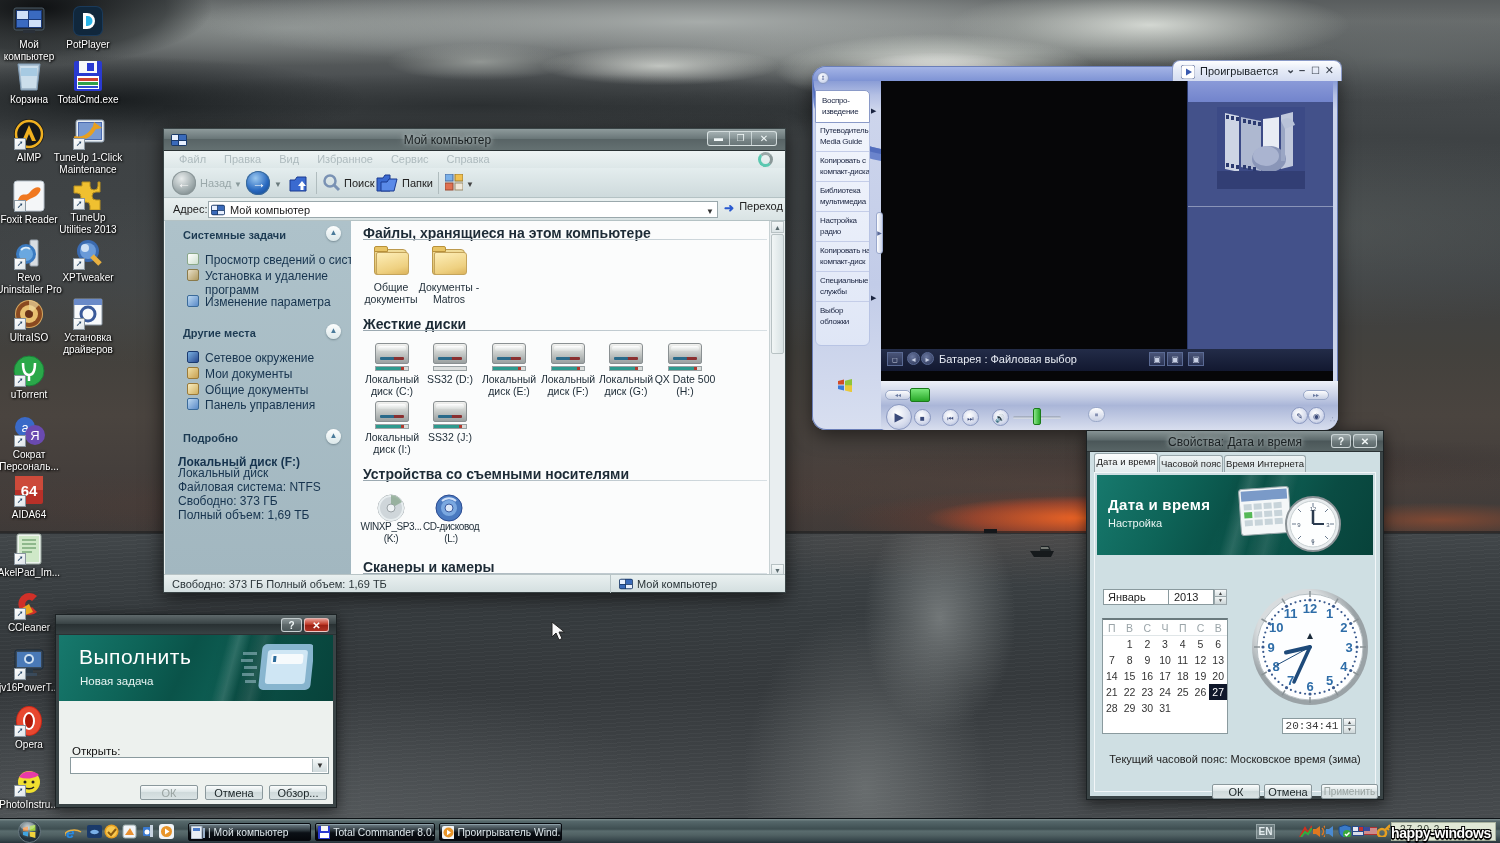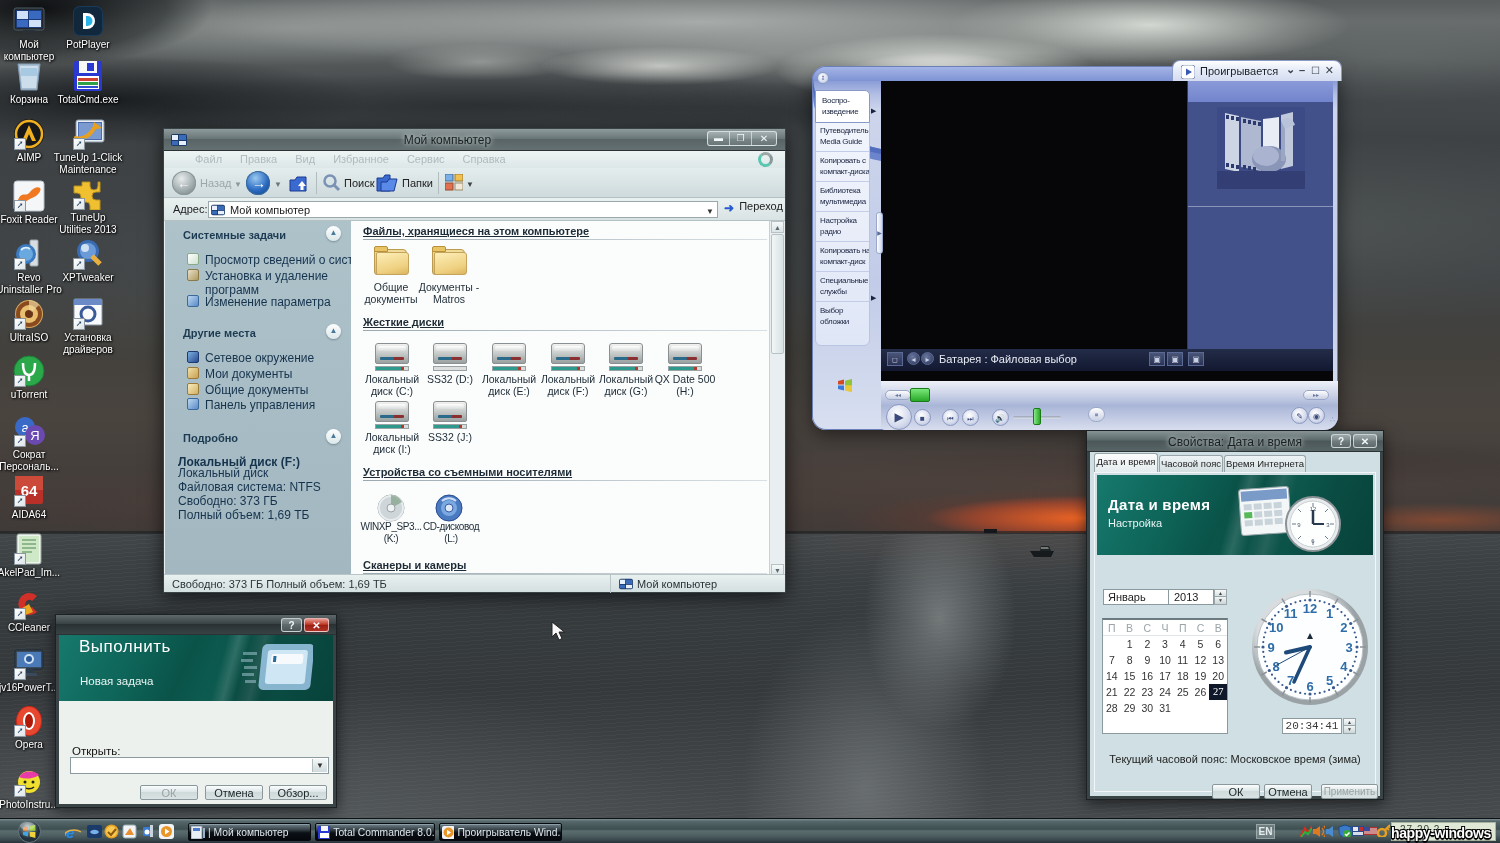--- a/index.html
+++ b/index.html
@@ -91,21 +91,21 @@
 
 
 #datetime { left:1086px; top:430px; width:298px; height:370px; background:#3a4446; }
 #datetime .tab { position:absolute; top:3px; height:17px; font-size:9.5px; background:linear-gradient(180deg,#eef4f5,#d4dfe1);
   border:1px solid #98a6aa; border-bottom:none; border-radius:3px 3px 0 0; text-align:center; color:#222; line-height:16px; white-space:nowrap; overflow:hidden; }
 #datetime .tab.on { top:1px; height:19px; background:linear-gradient(180deg,#fcfdfd,#e4ecee); z-index:3; }
 .cal { position:absolute; left:12px; top:166px; width:126px; height:116px; background:#fff; border:1px solid #8a9a9e; border-top:2px solid #6a7a7e; }
 .crow { display:flex; height:16px; }
 .crow span { flex:1; text-align:center; font-size:10.5px; line-height:16px; color:#333; }
 .crow.chead span { color:#9aa4a8; border-bottom:1px solid #e0e6e8; }
-.crow .sel { background:#0f172a; color:#fff;font-family:Liberation Serif, serif; }
+.crow .sel { background:#0f172a; color:#fff; }
 
 
 #rundlg { left:55px; top:614px; width:282px; height:194px; background:#3a4446; }
 .rbtn { position:absolute; width:58px; height:15px; background:linear-gradient(180deg,#fbfdfd,#dde6e7 45%,#cfdadb 50%,#dae3e4);
   border:1px solid #8a989c; border-radius:2px; text-align:center; line-height:14px; color:#1a2426; font-size:11px; }
 
 
 #taskbar { position:absolute; left:0; top:818px; width:1500px; height:25px;
   background:linear-gradient(180deg,#7d8d8e 0%,#55676a 10%,#3e4e51 42%,#5a6c6e 50%,#516264 66%,#36454a 90%,#27333a 100%);
   border-top:1px solid #0d1216; }
@@ -116,38 +116,38 @@
 .tbtn span { margin-top:3px; white-space:nowrap; overflow:hidden; font-size:10.3px; }
 #taskbar .tray { position:absolute; left:1299px; top:5px; display:flex; gap:0px; }
 .clockbox { position:absolute; left:1391px; top:3px; width:105px; height:19px; background:#dfe7d5; border:1px solid #aab4a0; }
 .wm { position:absolute; left:-1px; top:2px; color:#fff; font-size:14px; font-weight:bold; letter-spacing:-0.4px; white-space:nowrap;
   text-shadow:-1px -1px 0 #000, 1px -1px 0 #000, -1px 1px 0 #000, 1px 1px 0 #000, 0 2px 1px #000; }
 
 
 #explorer { left:163px; top:128px; width:623px; height:465px; background:#e8eeee;
   border:1px solid #3a4446; box-shadow:0 4px 18px rgba(0,0,0,.65); }
 #explorer .menu { position:absolute; left:0; top:22px; width:100%; height:17px;
-  background:linear-gradient(180deg,#eef4f4,#dde7e8); color:rgba(130,145,152,.55); font-size:11px;padding-left:16px; }
+  background:linear-gradient(180deg,#eef4f4,#dde7e8); color:rgba(130,145,152,.55); font-size:11px; }
 #explorer .menu span { margin-right:18px; }
 #explorer .tools { position:absolute; left:0; top:39px; width:100%; height:30px;
   background:linear-gradient(180deg,#e4edee,#cedadc); border-bottom:1px solid #b4c2c4; color:#333; }
 #explorer .addr { position:absolute; left:0; top:70px; width:100%; height:22px;
   background:linear-gradient(180deg,#e9f0f0,#d9e3e4); border-bottom:1px solid #b4c2c4; color:#222;padding-left:29px; }
 #explorer .lp { position:absolute; left:1px; top:92px; width:186px; height:355px;
   background:linear-gradient(180deg,#aec2ca,#a2b7c0); color:#1c3a52; overflow:hidden; }
 #explorer .rp { position:absolute; left:187px; top:92px; width:421px; height:355px; background:#fbfcfc; color:#21303c; }
 #explorer .sb { position:absolute; right:1px; top:92px; width:15px; height:355px; background:#e9eef0; border-left:1px solid #c8d2d4; }
 #explorer .status { position:absolute; left:0; bottom:0; width:100%; height:18px;
   background:linear-gradient(180deg,#e9f0f0,#d4dfe0); border-top:1px solid #b8c4c6; color:#2a3438; }
 .lph { font-weight:bold; font-size:11px; position:absolute; }
 .chev { position:absolute; width:15px; height:15px; border-radius:8px;
   background:linear-gradient(180deg,#fdfefe,#dce8ea); box-shadow:0 1px 2px rgba(40,60,70,.4); color:#4a7a9a; font-size:8px; text-align:center; line-height:14px; }
 .lplink { position:absolute; font-size:12px; color:#16334e; white-space:nowrap; }
 .lpico { position:absolute; width:12px; height:12px; border-radius:2px; }
-.rh { position:absolute; font-weight:bold; font-size:11px; color:#1d2b36;text-decoration:underline; }
+.rh { position:absolute; font-weight:bold; font-size:14px; color:#1d2b36; }
 .rhline { position:absolute; height:1px; background:linear-gradient(90deg,#9aa8b0,#d8e0e4); width:404px; }
 .fitem { position:absolute; width:58px; text-align:center; font-size:10.5px; line-height:11.5px; color:#1d2b36; }
 .hdd { position:relative; width:34px; height:21px; margin:0 auto;
   background:linear-gradient(180deg,#f2f2f0 0%,#cfd2d0 40%,#9aa0a0 100%); border-radius:3px 3px 2px 2px; border:1px solid #8a9092; }
 .hdd:before { content:""; position:absolute; left:2px; top:2px; right:2px; height:5px; background:linear-gradient(180deg,#ffffff,#d8dcda); border-radius:2px; }
 .hdd:after { content:""; position:absolute; left:4px; bottom:3px; width:14px; height:3px; background:#2a6a8a; border-radius:1px; box-shadow:10px 0 0 #8a3030; }
 .ubar { width:34px; height:5px; margin:2px auto 0; border:1px solid #9aa2a4; background:linear-gradient(90deg,#2e9a8e 0%,#2e9a8e 78%,#b03a2e 78%,#b03a2e 88%,#d8dcda 88%); }
 .ubar.empty { background:#dcdfde; }
 .folder32 { position:relative; width:34px; height:27px; margin:0 auto; }
 .folder32 .bk { position:absolute; left:0; top:0px; width:33px; height:26px; background:linear-gradient(180deg,#f0dc9a,#ddbc62); border:1px solid #bc9a4e; border-radius:2px 4px 3px 3px; }
@@ -889,21 +889,21 @@
 <div class="dlg" id="rundlg">
   <div class="tbar" style="height:20px;background:linear-gradient(180deg, rgba(96,106,108,.96), rgba(58,68,70,.94) 45%, rgba(40,48,50,.94) 50%, rgba(56,66,68,.95))">
     <div class="abs" style="right:34px;top:3px;width:21px;height:14px;border:1px solid rgba(235,242,244,.7);border-radius:3px;background:linear-gradient(180deg,rgba(200,210,212,.5),rgba(110,124,126,.4));color:#f0f6f6;text-align:center;font-size:10px;line-height:13px;font-weight:bold">?</div>
     <div class="abs" style="right:7px;top:3px;width:25px;height:14px;border:1px solid rgba(240,220,220,.75);border-radius:3px;background:linear-gradient(180deg,#e89a90,#c03a28 45%,#9a2014 50%,#b03224);color:#fff;text-align:center;font-size:10px;line-height:13px;font-weight:bold">✕</div>
   </div>
   <div class="banner" style="position:absolute;left:3px;top:20px;right:3px;height:66px;overflow:hidden;
      background:linear-gradient(115deg,#17796d 0%,#0e6458 28%,#0a5349 46%,#0d5d52 60%,#0a4c43 78%,#07423a 100%)">
     <div class="abs" style="left:0;top:0;width:100%;height:100%;background:
       linear-gradient(105deg,transparent 58%,rgba(255,255,255,.14) 62%,transparent 66%,rgba(255,255,255,.10) 71%,transparent 75%),
       linear-gradient(285deg,transparent 20%,rgba(0,0,0,.15) 30%,transparent 45%)"></div>
-    <div class="abs" style="left:20px;top:2px;color:#fff;font-size:17px;letter-spacing:.5px">Выполнить</div>
+    <div class="abs" style="left:20px;top:10px;color:#fff;font-size:21px;letter-spacing:.5px">Выполнить</div>
     <div class="abs" style="left:21px;top:40px;color:#e8f4f2;font-size:11.5px">Новая задача</div>
     <svg class="abs" style="right:20px;top:7px" width="72" height="52" viewBox="0 0 72 52">
       <g opacity=".9">
           <rect x="2" y="10" width="14" height="3" fill="#bcd8e8" opacity=".5"></rect>
           <rect x="0" y="17" width="12" height="3" fill="#bcd8e8" opacity=".5"></rect>
           <rect x="3" y="24" width="13" height="3" fill="#bcd8e8" opacity=".5"></rect>
           <rect x="1" y="31" width="12" height="3" fill="#bcd8e8" opacity=".5"></rect>
           <rect x="4" y="38" width="11" height="3" fill="#bcd8e8" opacity=".5"></rect>
         </g>
       <rect x="18" y="2" width="52" height="46" rx="5" fill="#9ec8e8" opacity=".85" transform="skewX(-6) translate(4 0)"></rect>

